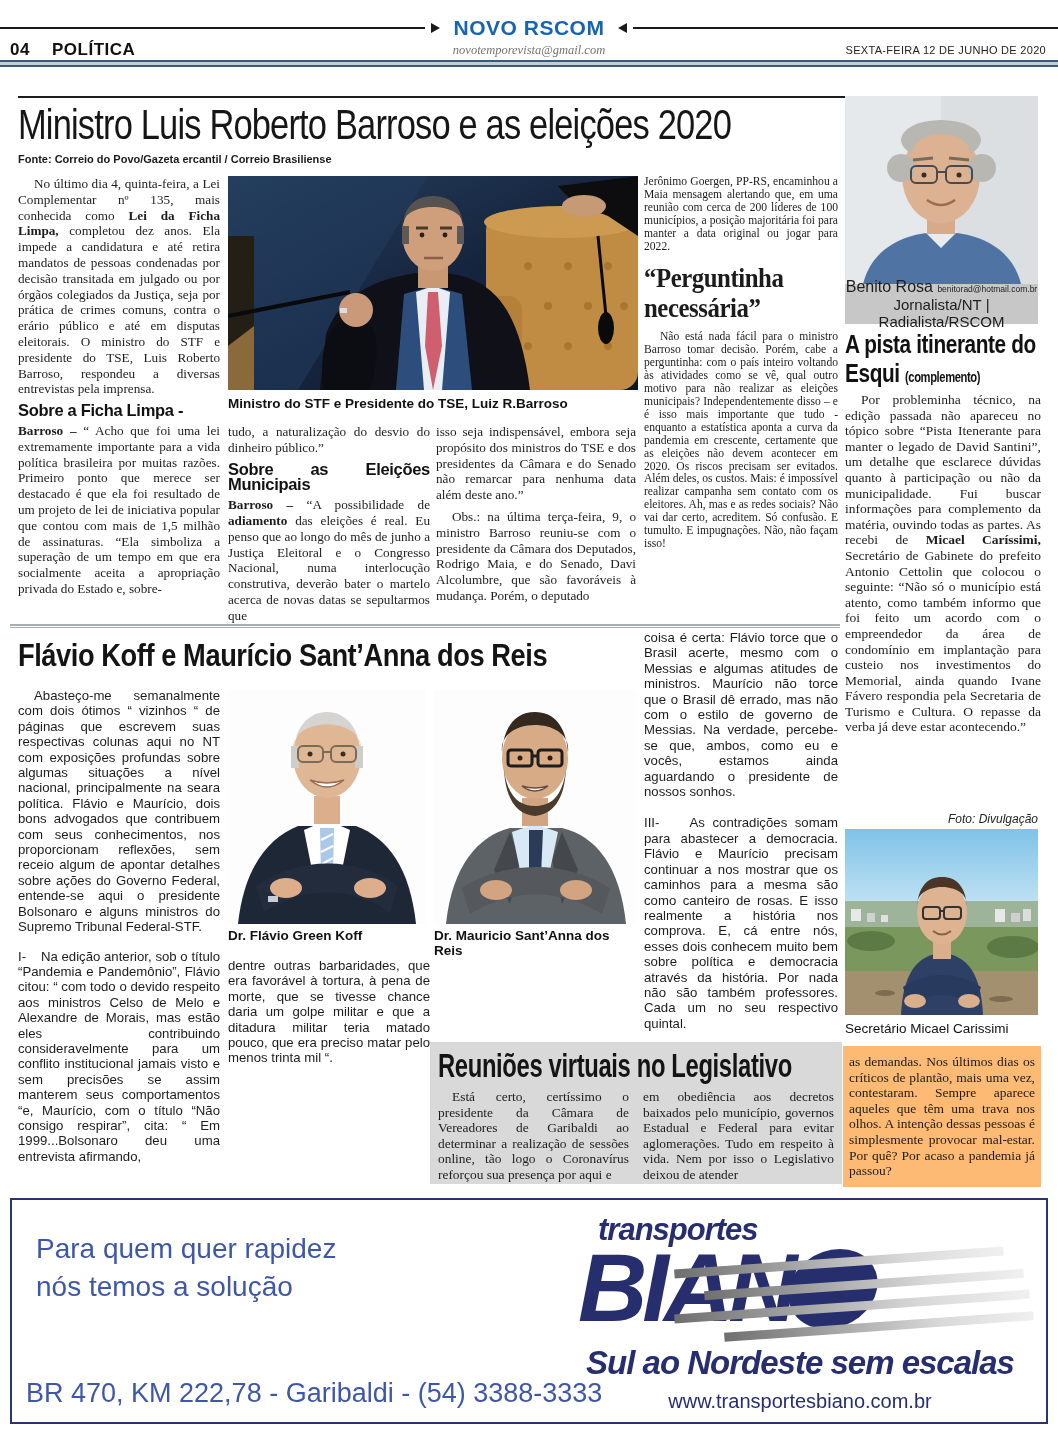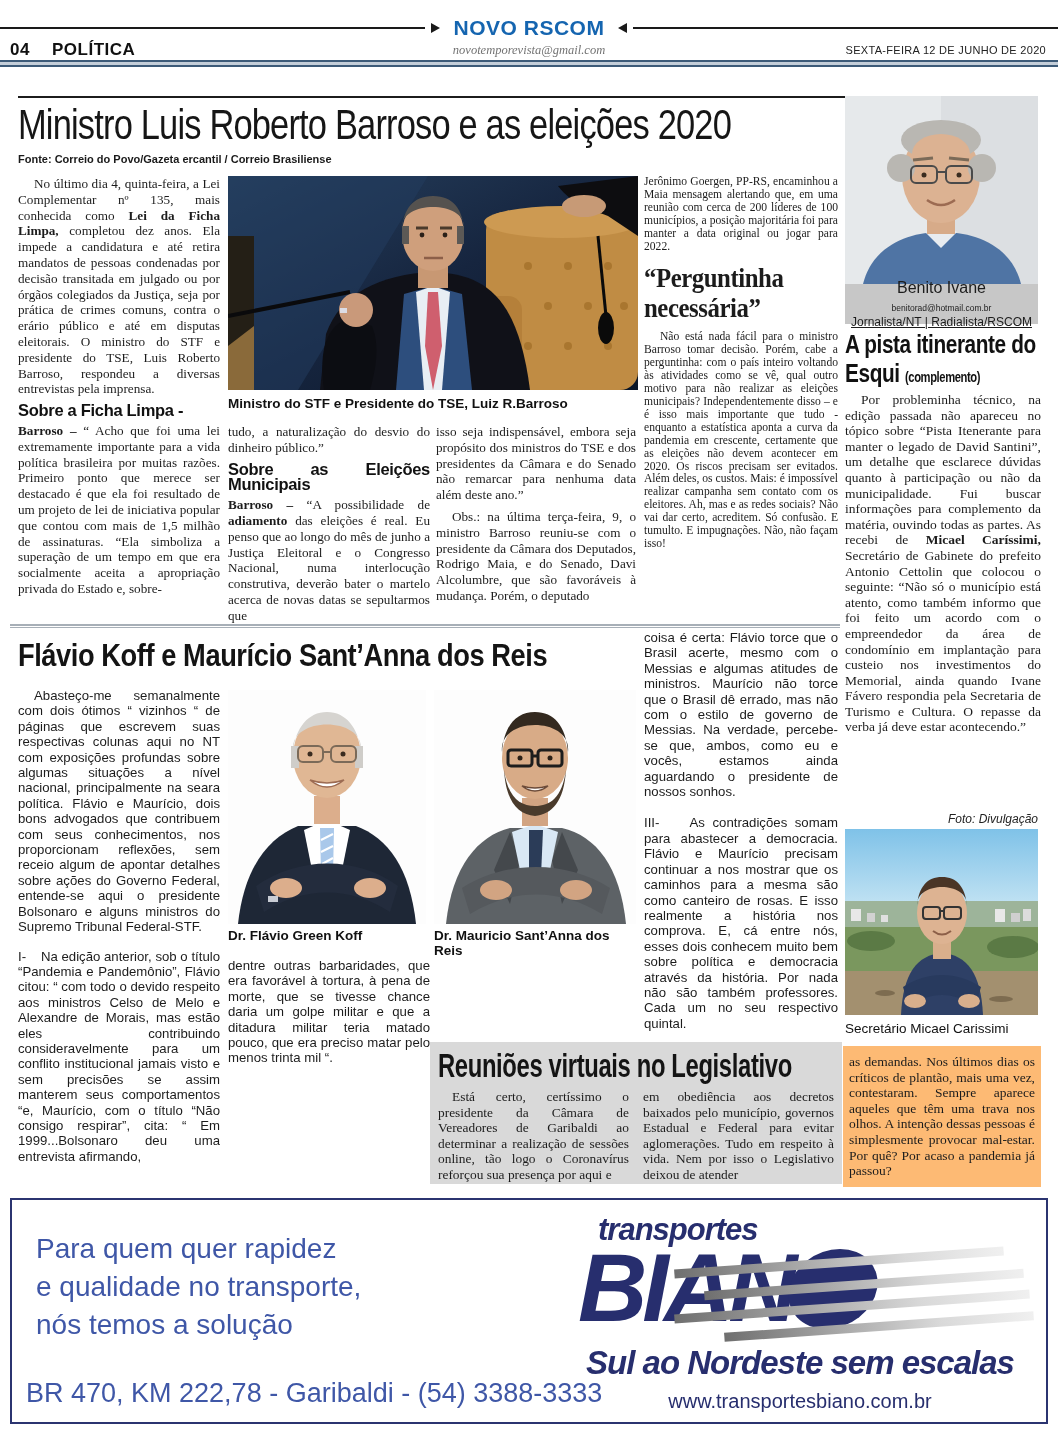--- a/index.html
+++ b/index.html
@@ -47,21 +47,21 @@
   .photo{display:block;}
   .pcap{font-size:13.5px;font-weight:700;color:#111;}
   .barroso-cap{left:228px;top:396px;width:410px;}
 
   
   .benito-photo{left:845px;top:96px;width:193px;height:188px;}
   .benito-box{left:845px;top:284px;width:193px;height:40px;background:#c7c7c7;text-align:center;
               display:flex;flex-direction:column;justify-content:center;line-height:1.15;}
   .benito-name{font-size:16px;color:#1c1c1c;}
   .benito-mail{font-size:8.5px;color:#1c1c1c;}
-  .benito-role{font-size:12px;color:#1c1c1c;text-decoration:underline;}
+  .benito-role{font-size:15px;color:#1c1c1c;}
   .col5-head{left:845px;top:330px;width:250px;font-size:26px;font-weight:700;line-height:29px;letter-spacing:-.5px;
              transform:scaleX(.8);transform-origin:0 0;}
   .col5-head .suffix{font-size:14px;}
   .col5-p1{left:845px;top:392px;width:196px;height:418px;overflow:hidden;}
   .credit{left:845px;top:812px;width:193px;text-align:right;font:italic 12px "Liberation Sans",sans-serif;color:#222;}
   .micael-photo{left:845px;top:829px;width:193px;height:186px;}
   .micael-cap{left:845px;top:1021px;width:193px;font-size:13.5px;font-weight:400;}
   .col5-gray{left:843px;top:1046px;width:198px;background:#fdba74;padding:8px 6px;box-sizing:border-box;}
 
   
@@ -216,21 +216,21 @@
       <rect x="101" y="70" width="26" height="17" rx="5" fill="none" stroke="#4a4a4a" stroke-width="2"></rect>
       <line x1="92" y1="76" x2="101" y2="76" stroke="#4a4a4a" stroke-width="2"></line>
       <circle cx="79" cy="79" r="2.5" fill="#3a2c20"></circle>
         <circle cx="114" cy="79" r="2.5" fill="#3a2c20"></circle>
       <line x1="68" y1="64" x2="88" y2="62" stroke="#7a6a58" stroke-width="3"></line>
       <line x1="104" y1="62" x2="124" y2="64" stroke="#7a6a58" stroke-width="3"></line>
       <path d="M82,104 Q96,114 110,104" stroke="#9c6b52" stroke-width="2.5" fill="none"></path>
     </svg>
   </div>
   <div class="abs benito-box">
-    <div><span class="benito-name">Benito Ivane</span> <span class="benito-mail">benitorad@hotmail.com.br</span></div>
+    <div><span class="benito-name">Benito Rosa</span> <span class="benito-mail">benitorad@hotmail.com.br</span></div>
     <div class="benito-role">Jornalista/NT | Radialista/RSCOM</div>
   </div>
   <div class="abs col5-head">
     <span>A pista itinerante do  Esqui </span><span class="suffix">(complemento)</span>
   </div>
   <div class="abs col5-p1 serif-col5">
     <p class="ind"><span>Por probleminha técnico, na edição passada não apareceu no tópico sobre “Pista Itenerante para manter o legado de David Santini”, um detalhe que esclarece dúvidas quanto à participação ou não da municipalidade.  Fui buscar informações para complemento da matéria, ouvindo todas as partes. As recebi de </span><b>Micael Caríssimi,</b><span> Secretário de Gabinete do prefeito Antonio Cettolin que colocou o seguinte: “Não só o município está atento, como também informo que foi feito um acordo com o empreendedor da área de condomínio em implantação para custeio nos investimentos do Memorial, ainda quando Ivane Fávero respondia pela Secretaria de Turismo e Cultura. O repasse da verba já deve estar acontecendo.”</span></p>
   </div>
   <div class="abs credit">Foto: Divulgação</div>
 
@@ -354,21 +354,20 @@
     <div class="hl3"><span class="sx sx70">Reuniões virtuais no Legislativo</span></div>
     <div class="a3-cols">
       <div class="a3-col"><span style="display:inline-block;width:14px;"></span><span>Está certo, certíssimo o presidente da Câmara de Vereadores de Garibaldi ao determinar a realização de sessões online, tão logo o Coronavírus reforçou sua presença por aqui e</span></div>
       <div class="a3-col">em obediência aos decretos baixados pelo município, governos Estadual e Federal para evitar aglomerações. Tudo em respeito à vida. Nem por isso o Legislativo deixou de atender</div>
     </div>
   </div>
 
   <div class="abs ad-box"></div>
   <div class="abs ad-left">
     <div>Para quem quer rapidez</div>
-    <div>e qualidade no transporte,</div>
     <div>nós temos a solução</div>
   </div>
   <div class="abs ad-addr">BR 470, KM 222,78 - Garibaldi - (54) 3388-3333</div>
 
   <div class="abs brand-top">transportes</div>
   <div class="abs brand-main">
     <span>BIAN</span><span class="brand-o"></span>
     <div class="swoosh" style="left:96px;top:20px;width:330px;"></div>
     <div class="swoosh" style="left:126px;top:42px;width:320px;"></div>
     <div class="swoosh" style="left:96px;top:64px;width:356px;"></div>

